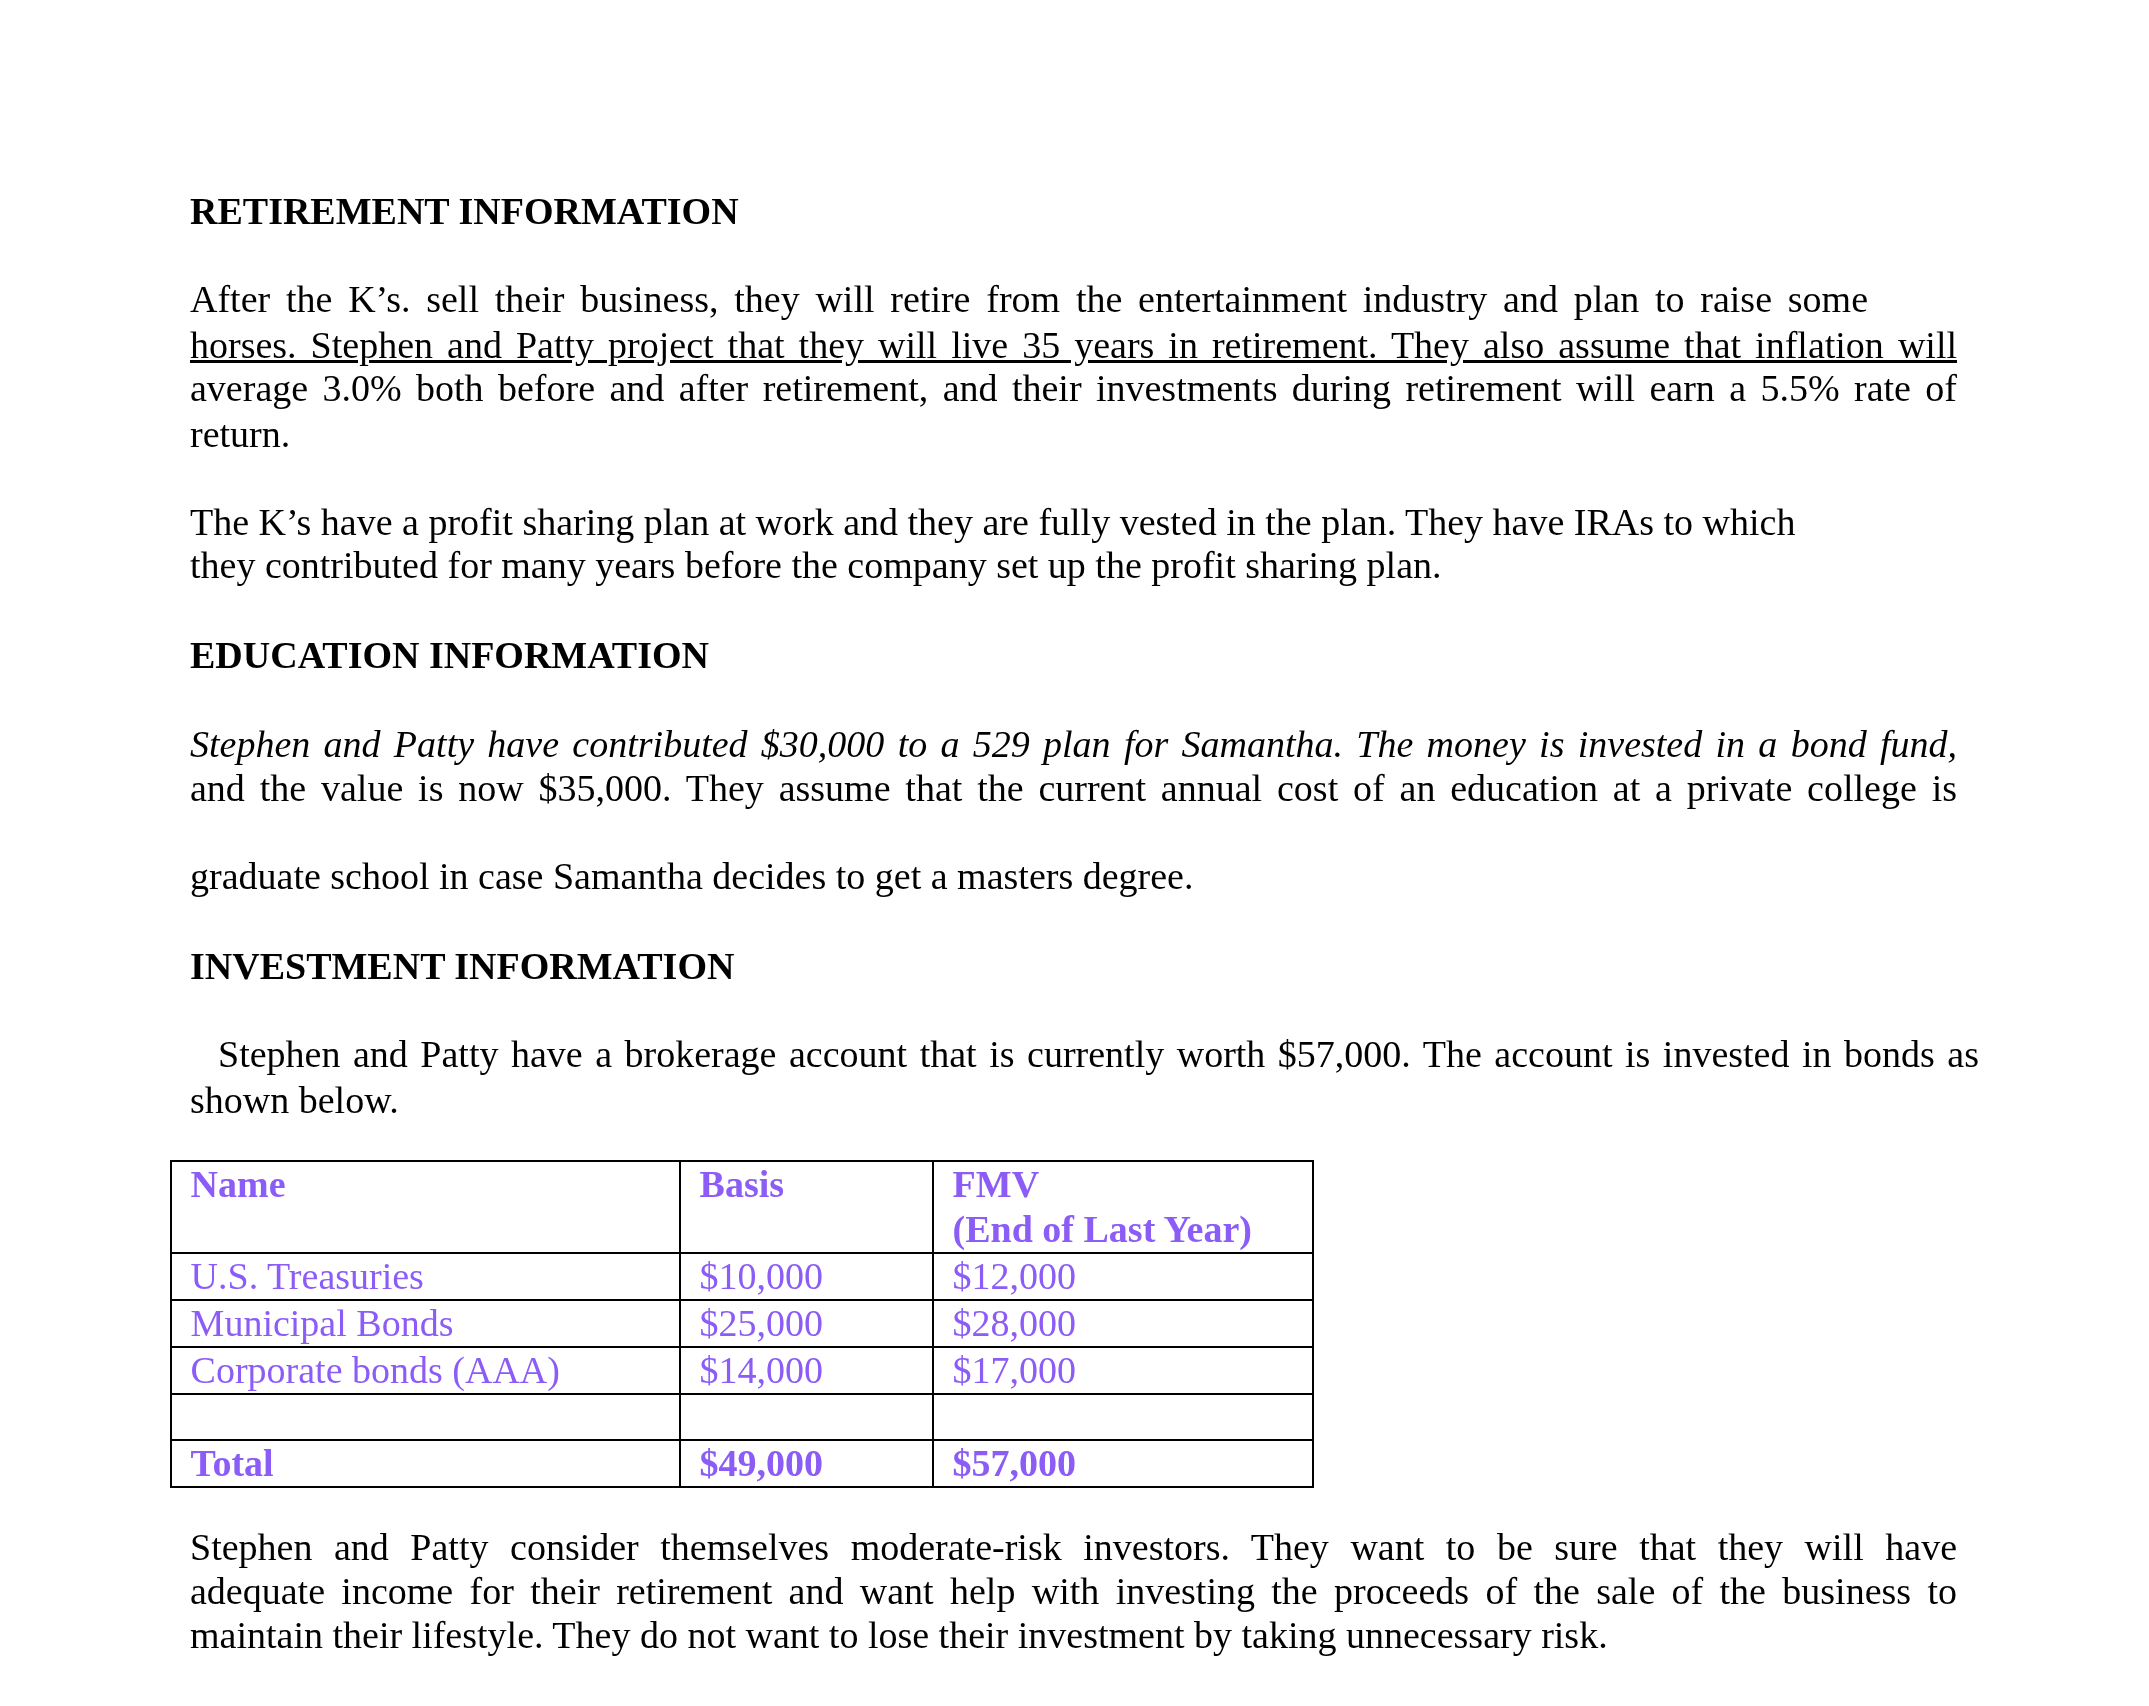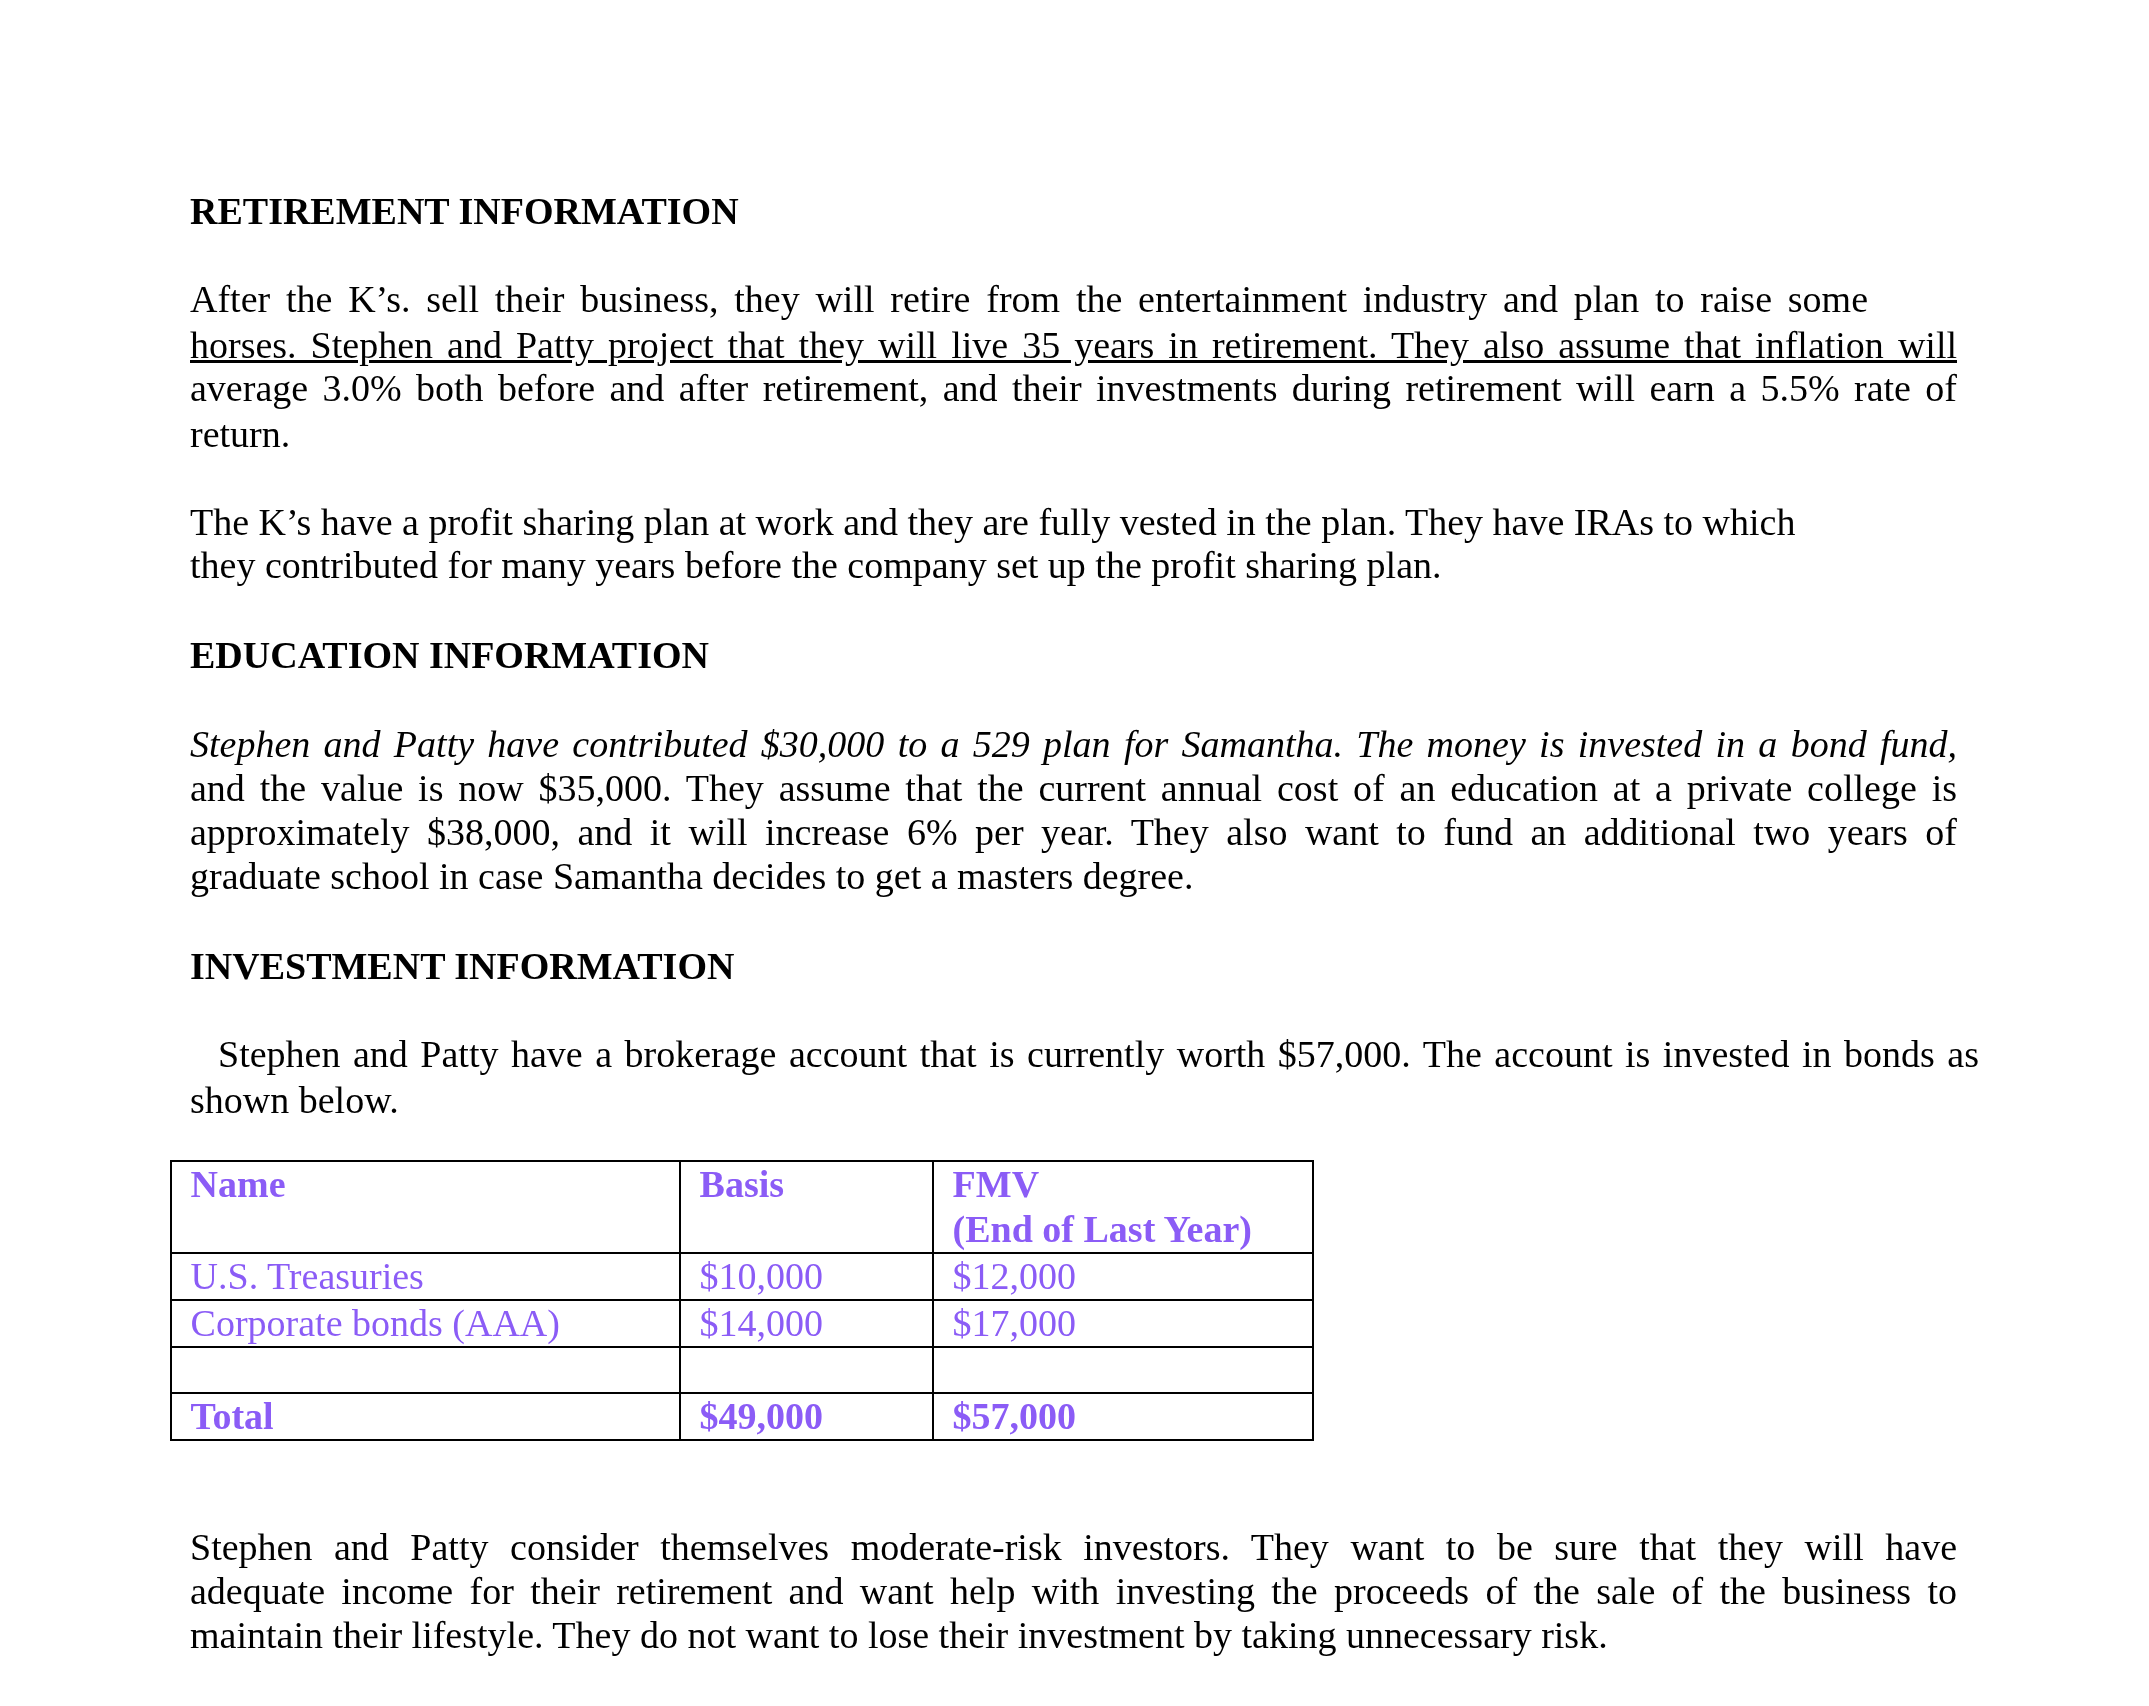--- a/index.html
+++ b/index.html
@@ -62,21 +62,20 @@
   <div class="line just full" style="top:366px;">average 3.0% both before and after retirement, and their investments during retirement will earn a 5.5% rate of</div>
   <div class="line" style="top:412px;">return.</div>
 
   <div class="line" style="top:500px;">The K’s have a profit sharing plan at work and they are fully vested in the plan.  They have IRAs to which</div>
   <div class="line" style="top:543px;">they contributed for many years before the company set up the profit sharing plan.</div>
 
   <div class="line heading" style="top:633px;">EDUCATION INFORMATION</div>
 
   <div class="line just full" style="top:722px;font-style:italic;">Stephen and Patty have contributed $30,000 to a 529 plan for Samantha.  The money is invested in a bond fund,</div>
   <div class="line just full" style="top:766px;">and the value is now $35,000.  They assume that the current annual cost of an education at a private college is</div>
-  <div class="line just full" style="top:810px;">approximately $38,000, and it will increase 6% per year.  They also want to fund an additional two years of</div>
   <div class="line" style="top:854px;">graduate school in case Samantha decides to get a masters degree.</div>
 
   <div class="line heading" style="top:944px;">INVESTMENT INFORMATION</div>
 
   <div class="line just" style="top:1032px; width:1761px;margin-left:28px;">Stephen and Patty have a brokerage account that is currently worth $57,000.  The account is invested in bonds as</div>
   <div class="line" style="top:1078px;">shown below.</div>
 
   <table class="bonds">
     <colgroup>
       <col style="width:509px;">
@@ -90,20 +89,25 @@
       <td>
         <span class="sub">FMV</span>
         <span class="sub">(End of Last Year)</span>
       </td>
     </tr>
     <tr class="r1">
       <td>U.S. Treasuries</td>
       <td>$10,000</td>
       <td>$12,000</td>
     </tr>
+    <tr class="r2">
+      <td>Municipal Bonds</td>
+      <td>$25,000</td>
+      <td>$28,000</td>
+    </tr>
     <tr class="r3">
       <td>Corporate bonds (AAA)</td>
       <td>$14,000</td>
       <td>$17,000</td>
     </tr>
     <tr class="r4">
       <td></td>
       <td></td>
       <td></td>
     </tr>

